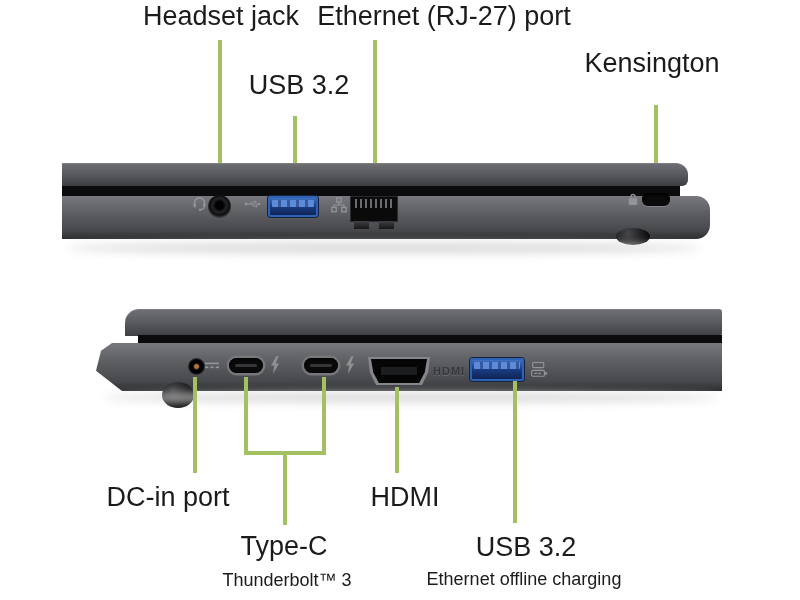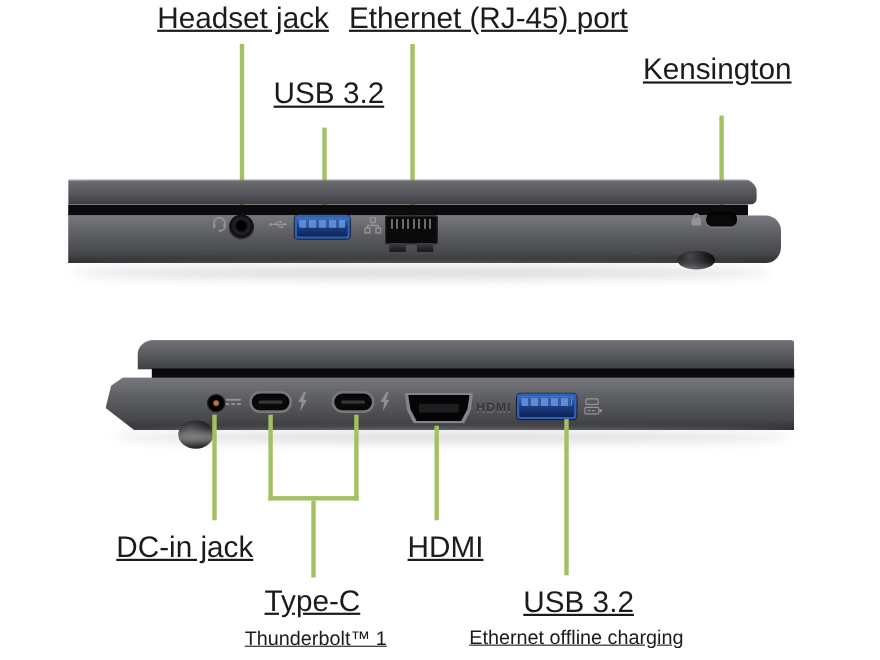--- a/index.html
+++ b/index.html
@@ -3,21 +3,21 @@
 <meta charset="utf-8">
 <style>
   * { margin:0; padding:0; box-sizing:border-box; }
   html,body { background:#ffffff; }
   .canvas {
     position:relative; width:800px; height:600px; overflow:hidden;
     background:#ffffff; font-family:"Liberation Sans", sans-serif;
   }
   .lbl {
     position:absolute; transform:translateX(-50%);
-    font-size:27px; color:#1b1b1b; white-space:nowrap; line-height:1.15;text-decoration:underline;
+    font-size:27px; color:#1b1b1b; white-space:nowrap; line-height:1.15;
   }
   .lbl-sm { font-size:18px; }
   .lbl-center { text-align:left; }
   .ll  { position:absolute; width:4px; background:#a3c163; }
   .llh { position:absolute; height:4px; background:#a3c163; }
 
   
   .slab { position:absolute; }
   .lid-top {
     left:62px; top:163px; width:626px; height:23px;
@@ -106,21 +106,21 @@
   .icon { position:absolute; }
 </style>
 </head>
 <body>
 
 <div class="canvas">
 
   <div>
 
     <div class="lbl" style="left:221px; top:1px;">Headset jack</div>
-    <div class="lbl" style="left:444px; top:1px;">Ethernet (RJ-45) port</div>
+    <div class="lbl" style="left:444px; top:1px;">Ethernet (RJ-27) port</div>
     <div class="lbl" style="left:299px; top:70px;">USB 3.2</div>
     <div class="lbl lbl-center" style="left:652px; top:48px;">
       <div>Kensington</div>
     </div>
 
     <div class="ll" style="left:218px; top:40px;  height:164px;"></div>
     <div class="ll" style="left:293px; top:116px; height:88px;"></div>
     <div class="ll" style="left:373px; top:40px;  height:170px;"></div>
     <div class="ll" style="left:654px; top:105px; height:96px;"></div>
 
@@ -211,21 +211,21 @@
     </svg>
 
     <div class="ll" style="left:193px; top:377px; height:96px;"></div>
     <div class="ll" style="left:244px; top:377px; height:78px;"></div>
     <div class="ll" style="left:322px; top:377px; height:78px;"></div>
     <div class="llh" style="left:244px; top:451px; width:82px;"></div>
     <div class="ll" style="left:283px; top:455px; height:70px;"></div>
     <div class="ll" style="left:395px; top:387px; height:86px;"></div>
     <div class="ll" style="left:513px; top:381px; height:142px;"></div>
 
-    <div class="lbl" style="left:168px; top:482px;">DC-in jack</div>
+    <div class="lbl" style="left:168px; top:482px;">DC-in port</div>
     <div class="lbl" style="left:405px; top:482px;">HDMI</div>
     <div class="lbl" style="left:284px; top:531px;">Type-C</div>
-    <div class="lbl lbl-sm" style="left:287px; top:570px;">Thunderbolt™ 1</div>
+    <div class="lbl lbl-sm" style="left:287px; top:570px;">Thunderbolt™ 3</div>
     <div class="lbl" style="left:526px; top:532px;">USB 3.2</div>
     <div class="lbl lbl-sm" style="left:524px; top:569px;">Ethernet offline charging</div>
   </div>
 
 </div>
 
 </body></html>

